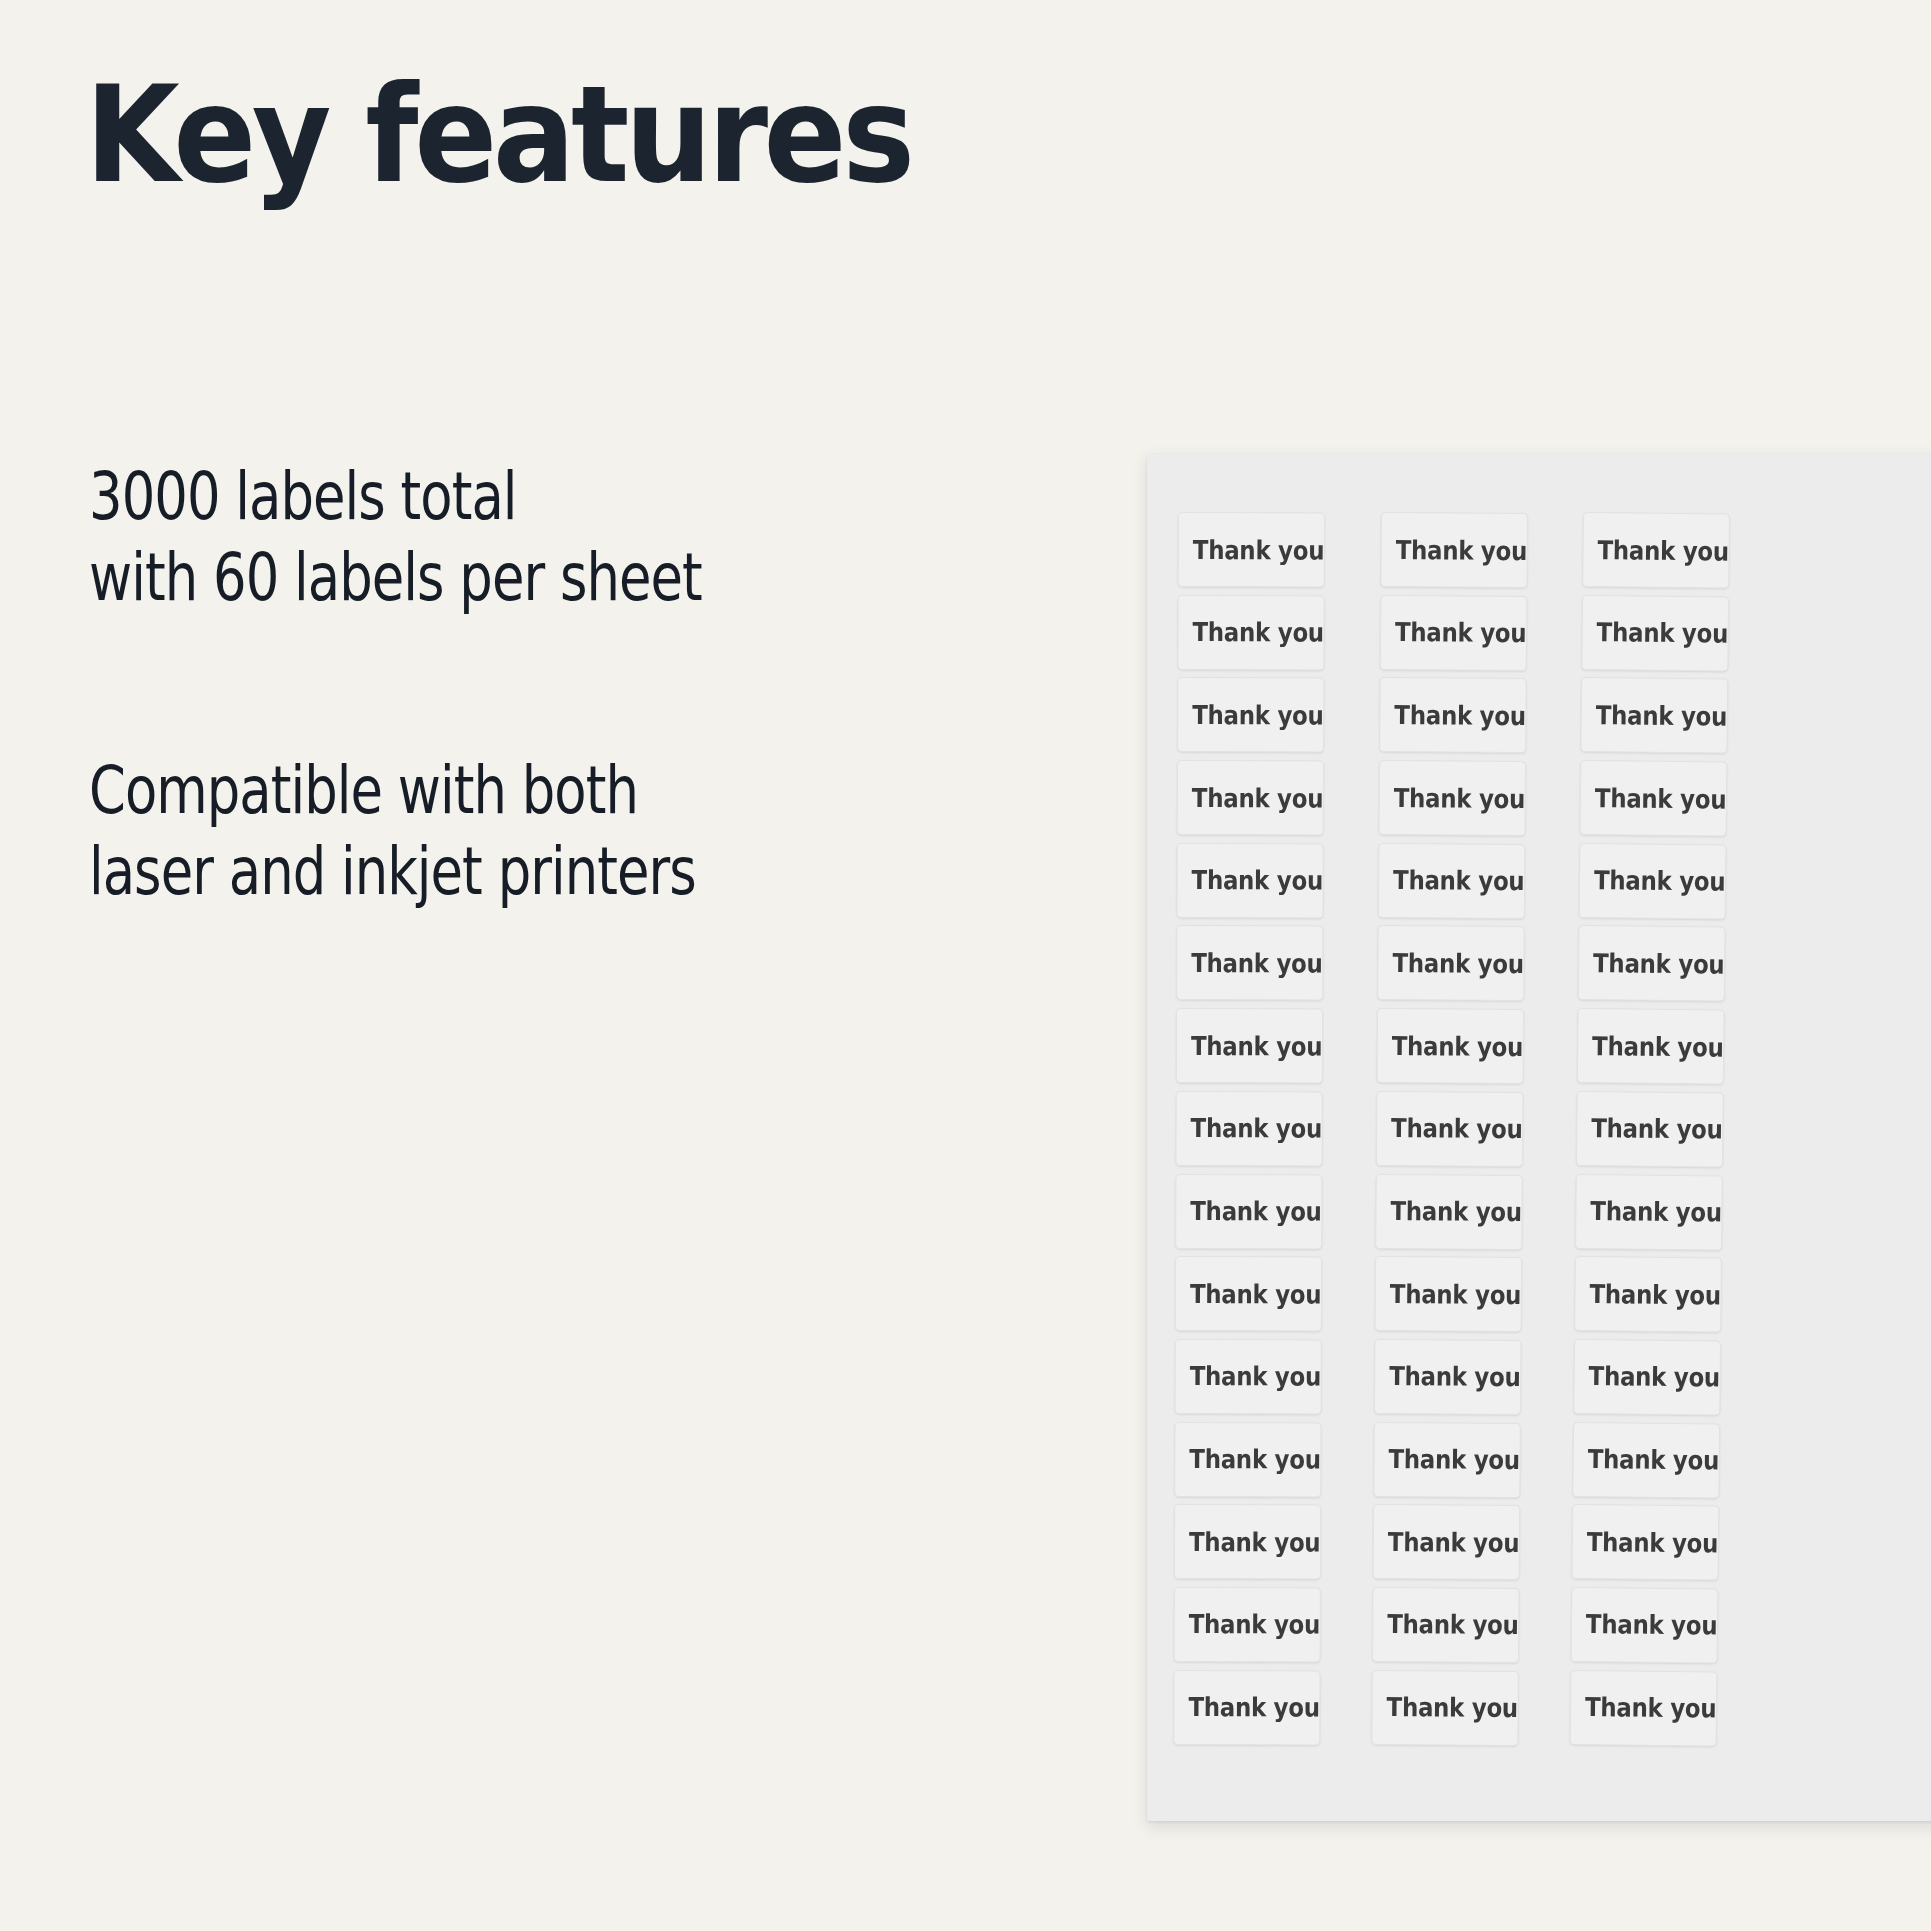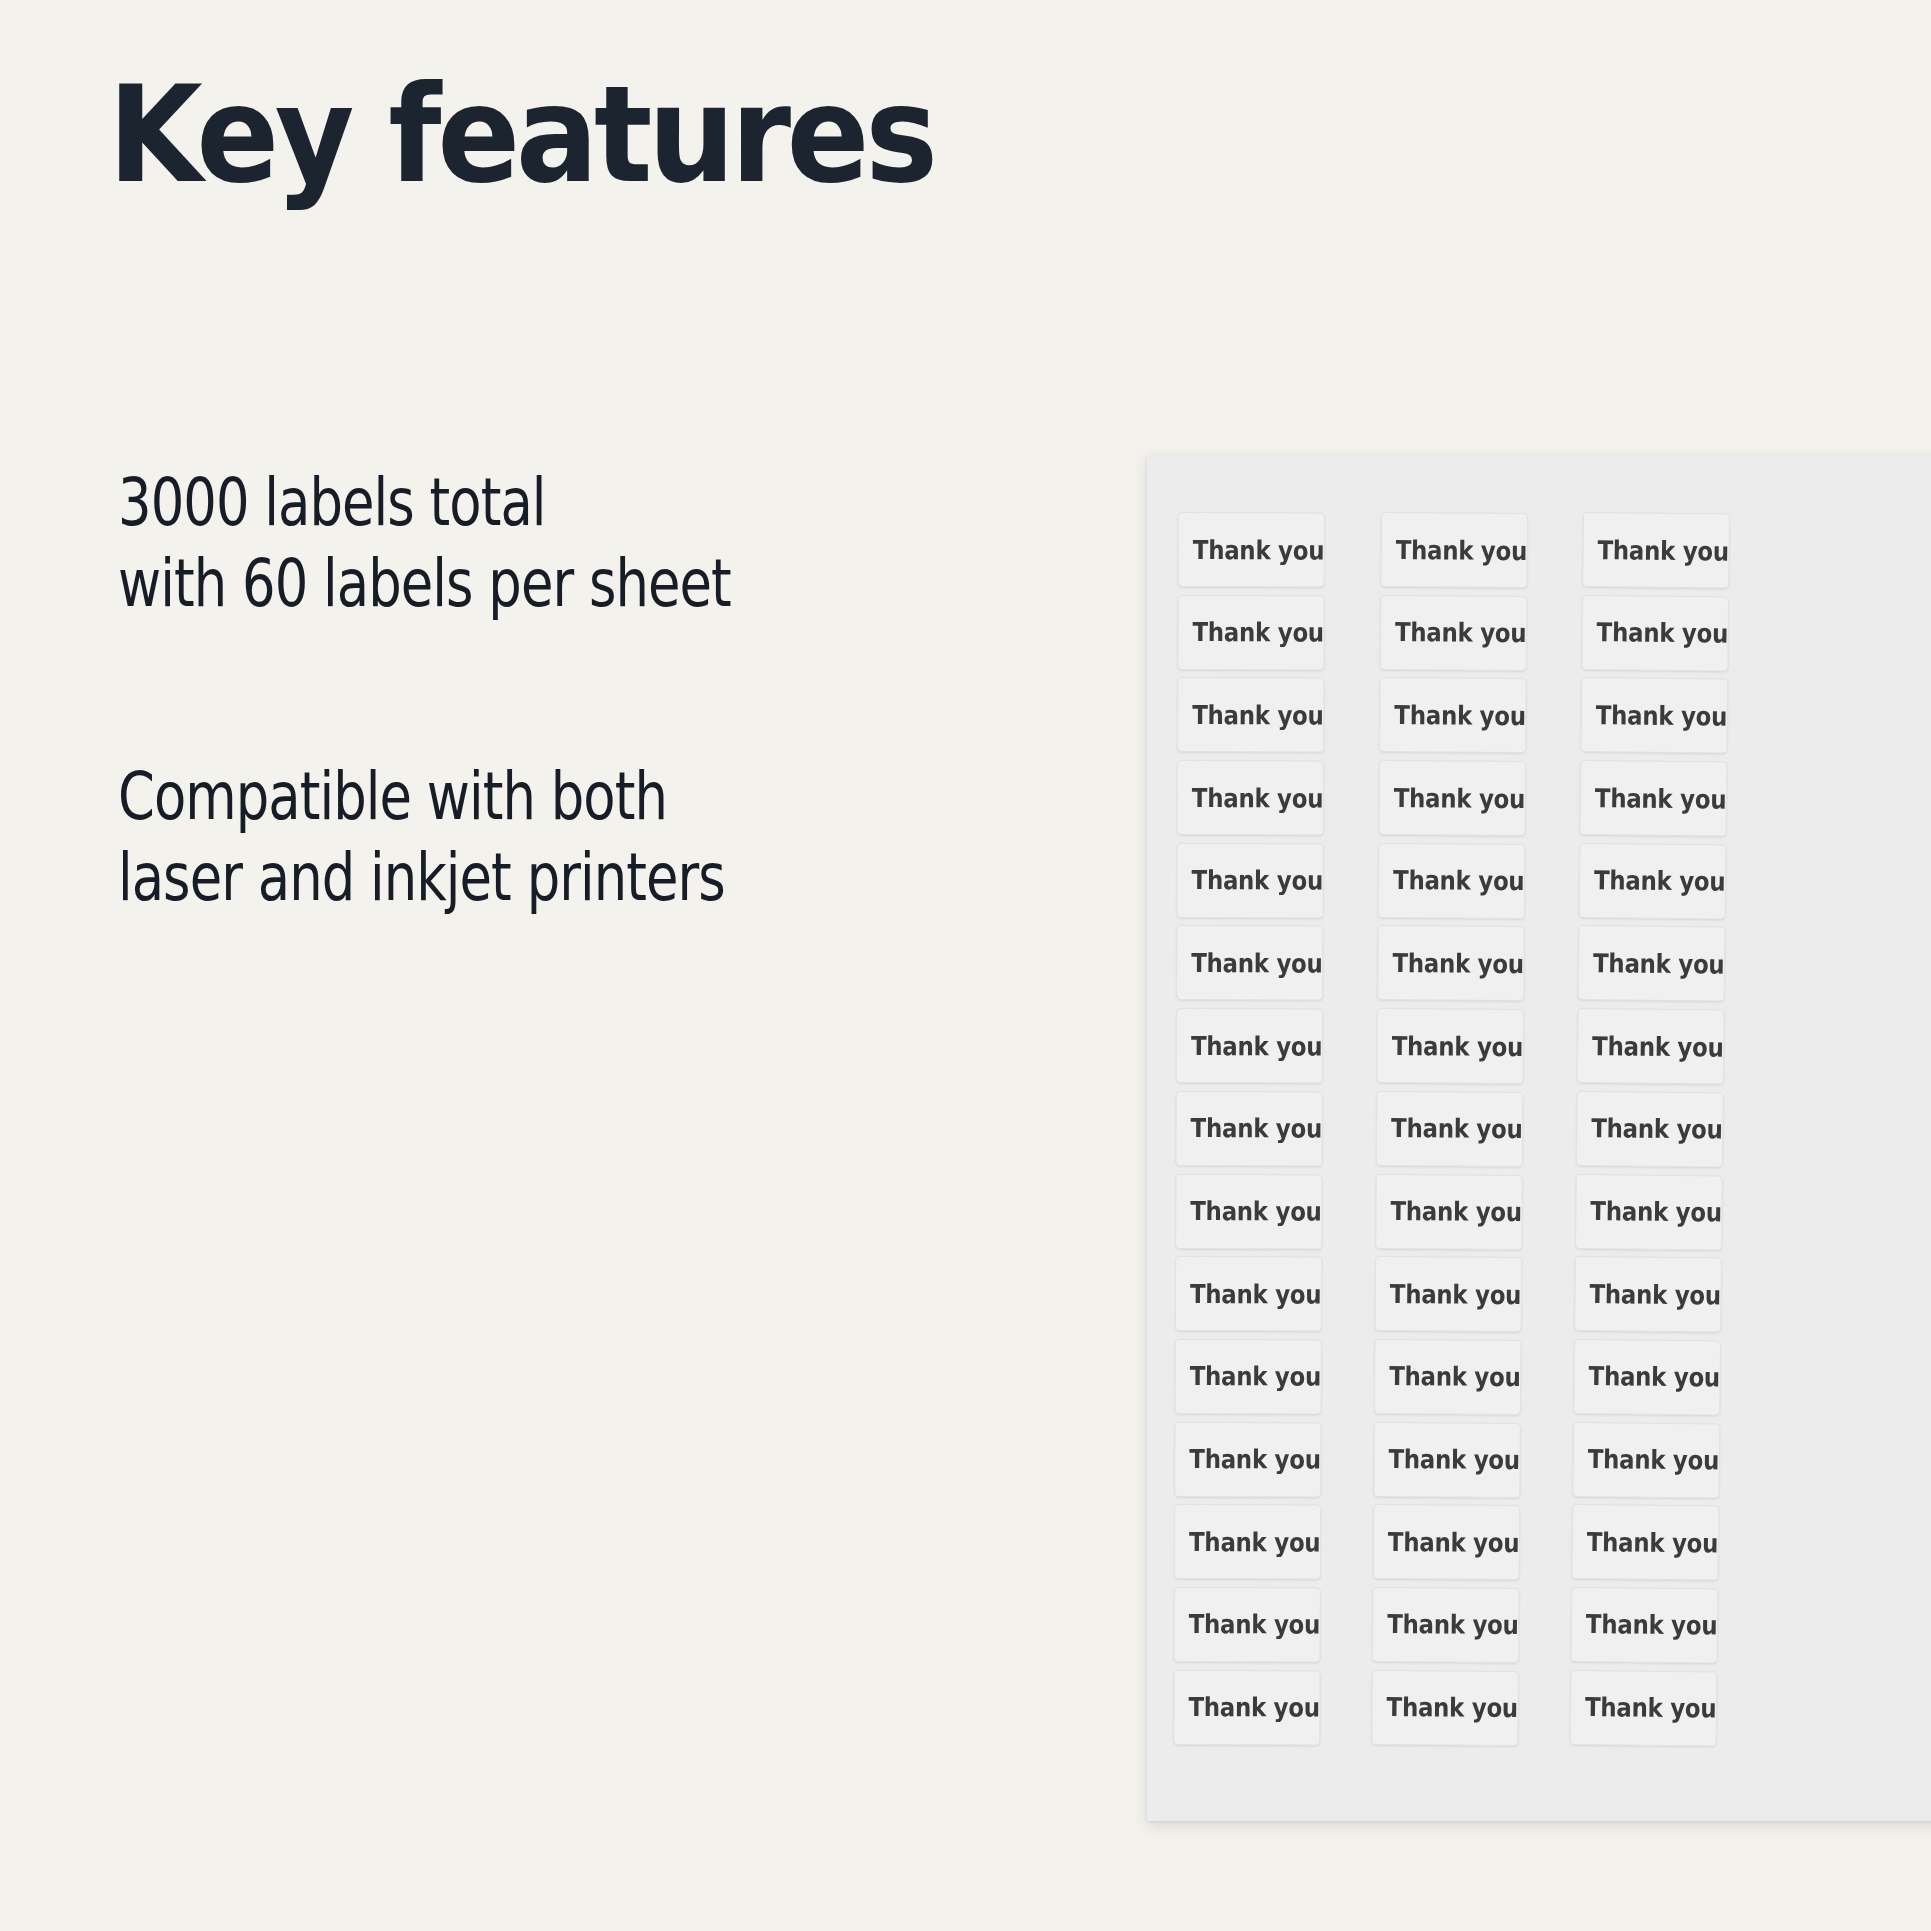--- a/index.html
+++ b/index.html
@@ -20,40 +20,40 @@
     inset: 0;
     width: 1931px;
     height: 1931px;
     background: #f4f2ed;
     overflow: hidden;
   }
 
   
   #content-column {
     position: absolute;
-    left: 108px;
+    left: 85px;
     top: 68px;
     width: 985px;
   }
 
   #page-title {
     font-family: "DejaVu Sans", "Liberation Sans", sans-serif;
     font-weight: 700;
     font-size: 133px;
     line-height: 1.02;
     letter-spacing: -4.8px;
     color: #1c2430;
     margin: 0;
     transform: scaleX(0.92);
     transform-origin: left center;
     white-space: nowrap;
   }
 
   #feature-list {
-    margin: 10px;
+    margin: 4px;
     padding: 0;
     list-style: none;
     position: absolute;
     top: 384px;
     left: 0;
     width: 985px;
   }
 
   .feature-item {
     margin: 0 0 132px 0;

